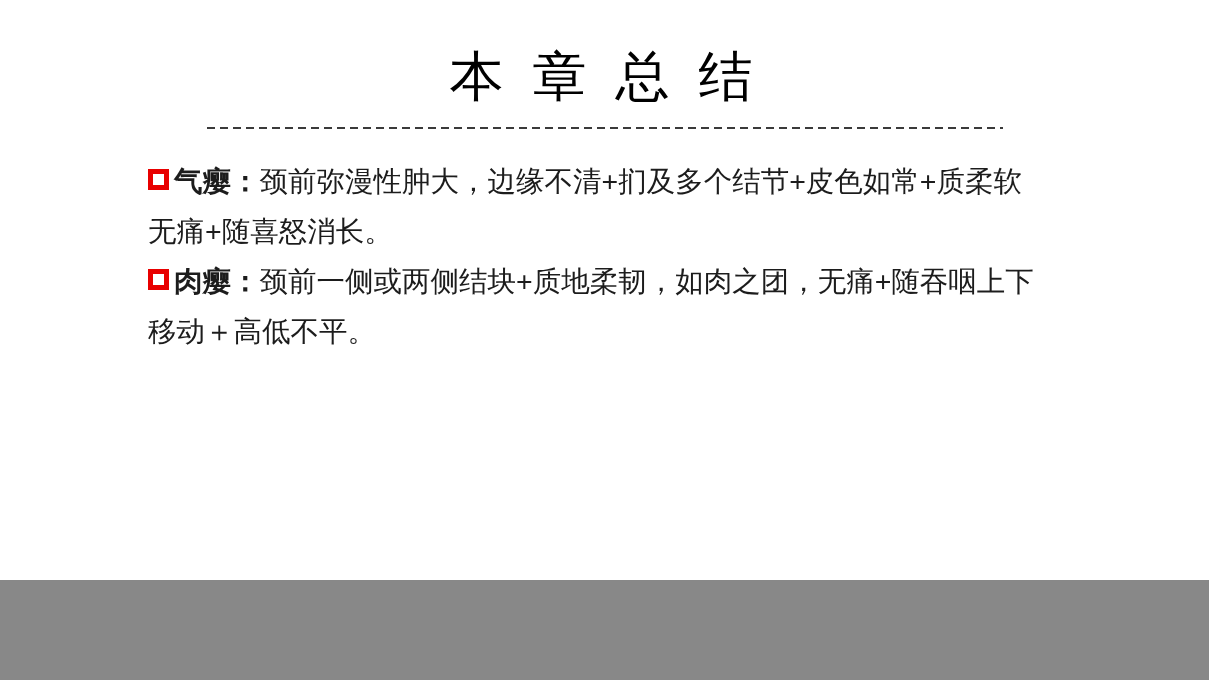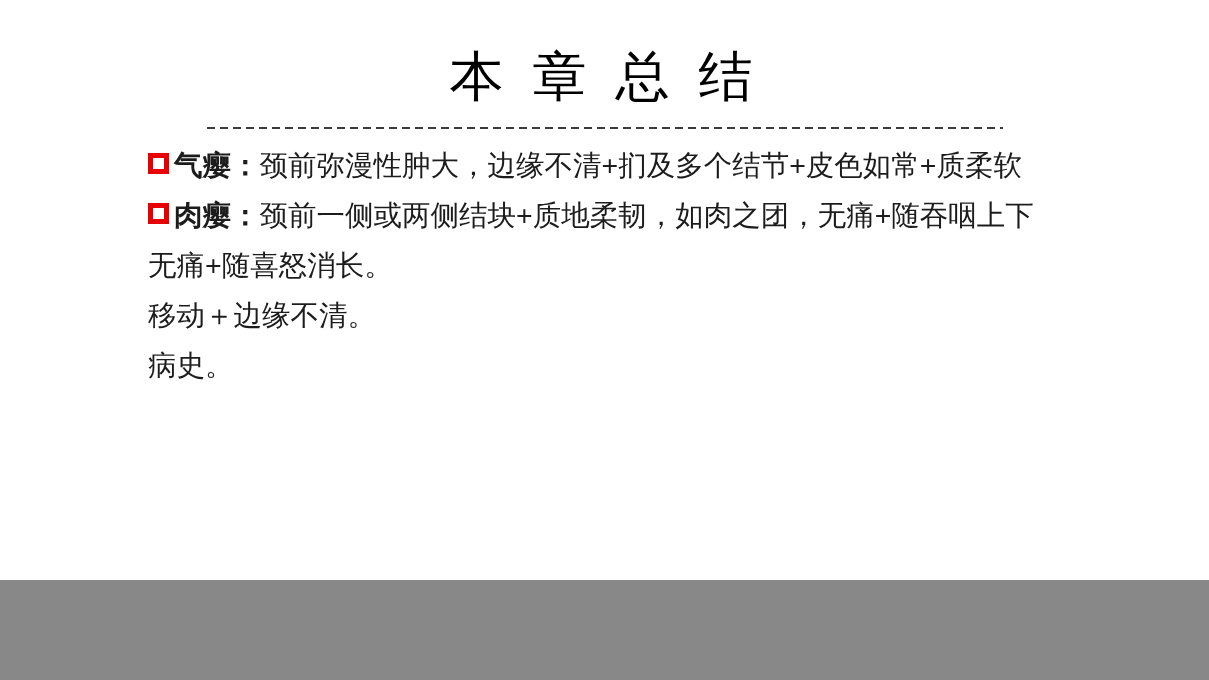--- a/index.html
+++ b/index.html
@@ -38,21 +38,21 @@
     height: 2px;
     background: repeating-linear-gradient(
       to right,
       #3a3a3a 0px, #3a3a3a 8px,
       transparent 8px, transparent 13px
     );
   }
   .summary-list {
     position: absolute;
     left: 148px;
-    top: 140px;
+    top: 156px;
     width: 930px;
     font-size: 28.5px;
     line-height: 50px;
     color: #1c1c1c;
   }
   .line {
     white-space: nowrap;
   }
   .bullet {
     display: inline-block;
@@ -67,18 +67,17 @@
   }
 </style>
 </head>
 <body>
 
 <div class="slide">
   <div class="slide-title">本 章 总 结</div>
   <div class="title-divider"></div>
   <div class="summary-list">
       <div class="line"><span class="bullet" style="border-color: rgb(232, 0, 0);"></span><span class="term">气瘿：</span><span>颈前弥漫性肿大，边缘不清+扪及多个结节+皮色如常+质柔软</span></div>
+      <div class="line cont">无痛+随喜怒消长。</div>
       <div class="line"><span class="bullet" style="border-color: rgb(232, 0, 0);"></span><span class="term">肉瘿：</span><span>颈前一侧或两侧结块+质地柔韧，如肉之团，无痛+随吞咽上下</span></div>
-      <div class="line cont">无痛+随喜怒消长。</div>
-      <div class="line cont">移动＋边缘不清。</div>
-      <div class="line cont">病史。</div>
+      <div class="line cont">移动＋高低不平。</div>
     </div>
 </div>
 
 </body></html>

